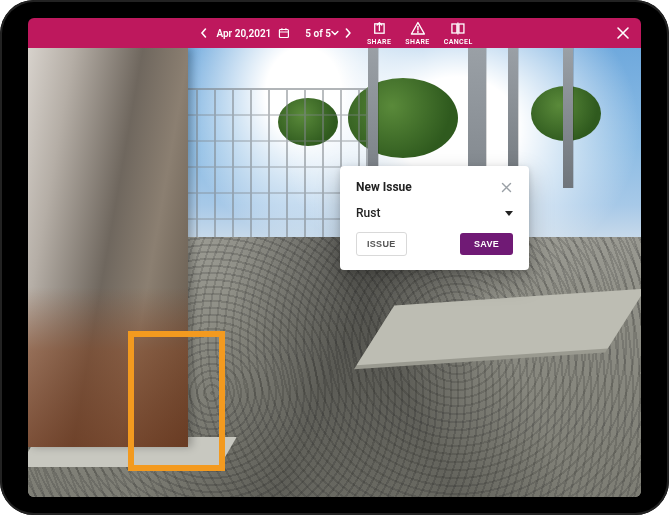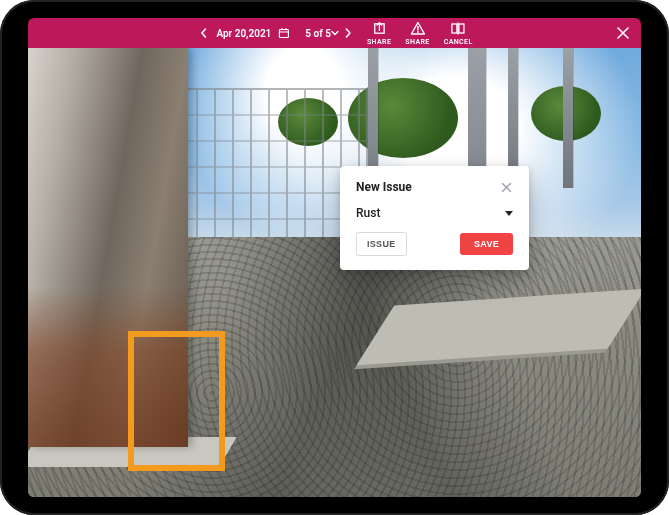--- a/index.html
+++ b/index.html
@@ -207,21 +207,21 @@
     border-radius:3px;
     background:#fff;
     cursor:pointer;
     letter-spacing:0.3px;
   }
   .btn-save {
     font-size: 9px; font-weight:700; color:#fff;
     padding: 6px 14px;
     border:none;
     border-radius:3px;
-    background:#ef4444;
+    background:#701a75;
     cursor:pointer;
     letter-spacing:0.3px;
   }
 
   svg { display:block; }
 </style>
 </head>
 <body>
 
 <div class="tablet-frame">

